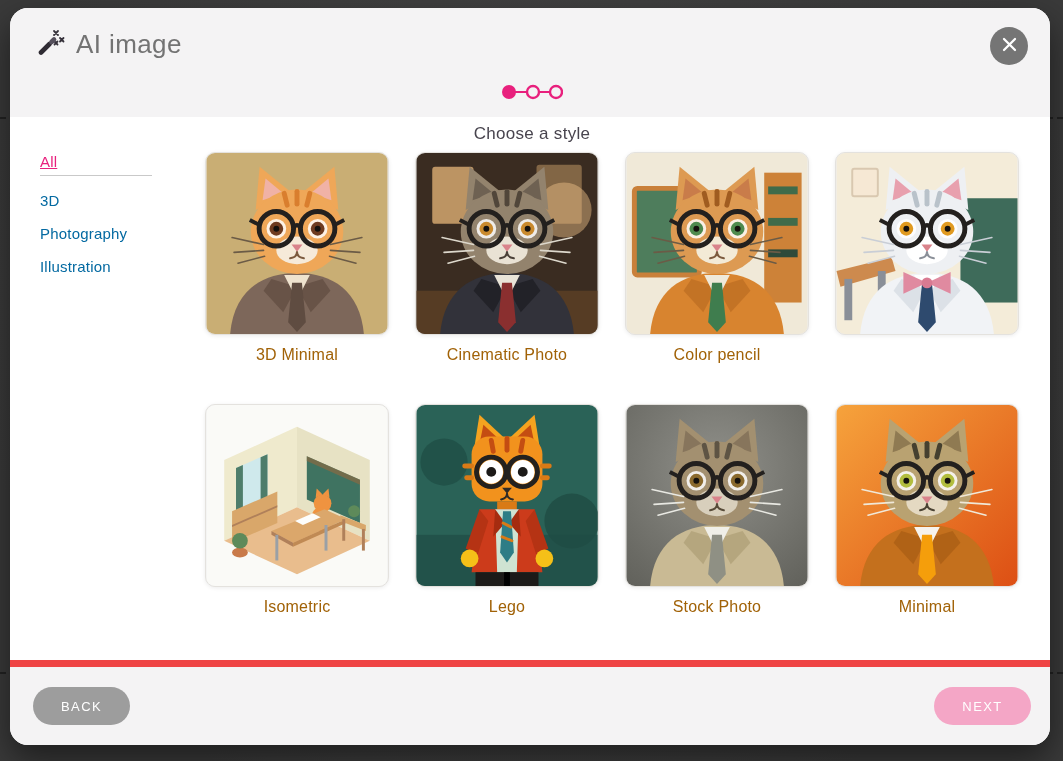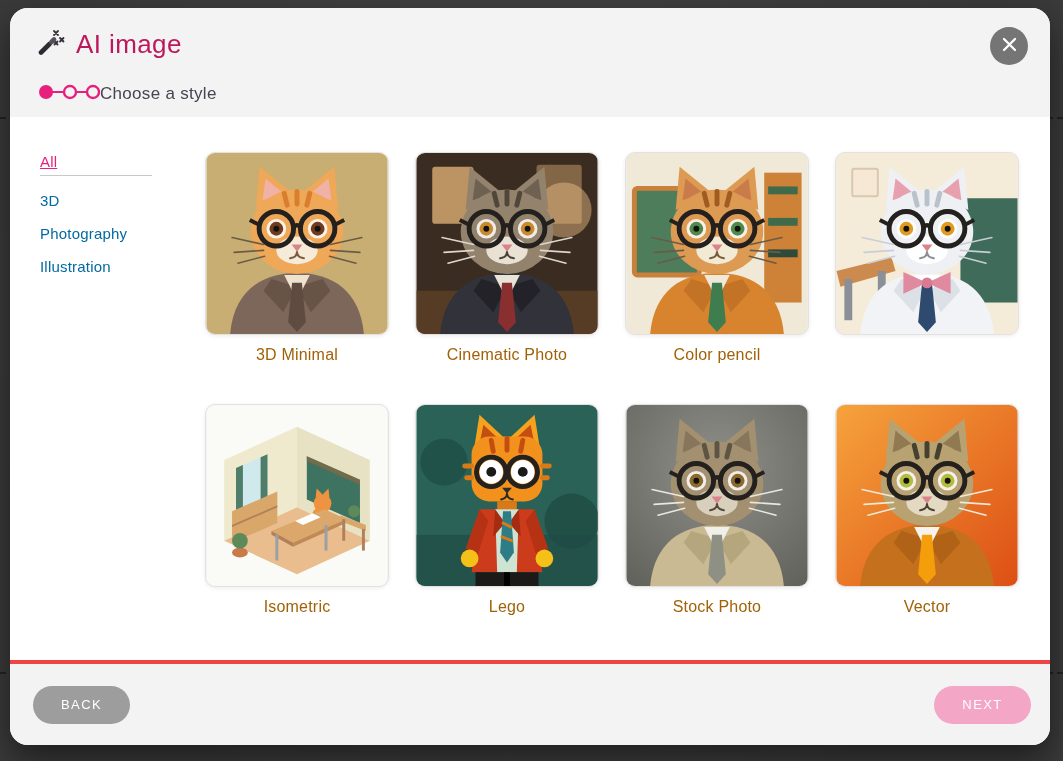--- a/index.html
+++ b/index.html
@@ -14,22 +14,22 @@
   .bg-mark.m1 { top:117px; } .bg-mark.m2 { top:672px; }
 
   
   .modal { position:absolute; left:10px; top:8px; width:1040px; height:737px;
     border-radius:18px; overflow:hidden; display:flex; flex-direction:column;
     box-shadow:0 14px 34px rgba(0,0,0,.5); background:#fff; z-index:2; }
 
   .modal-header { position:relative; height:109px; flex:0 0 auto;
     background:#f4f3f4; padding:20px 24px 0 28px; }
   .title-row { display:flex; align-items:center; gap:10px; }
-  .modal-title { font-size:26px; font-weight:500; color:#be185d; letter-spacing:.4px; }
-  .step-row { display:flex; align-items:center; margin-top:24px; }
+  .modal-title { font-size:26px; font-weight:500; color:#737373; letter-spacing:.4px; }
+  .step-row { display:flex; align-items:center; gap:20px; margin-top:24px;flex-direction:column; }
   .step-label { font-size:17px; font-weight:500; color:#48444e; letter-spacing:.3px; }
   .close-btn { position:absolute; top:19px; right:22px; width:38px; height:38px;
     border-radius:50%; background:#757575; border:none; cursor:pointer;
     display:flex; align-items:center; justify-content:center; }
 
   .modal-body { flex:1 1 auto; background:#fff; display:flex; }
 
   
   .side-nav { width:195px; flex:0 0 auto; padding:36px 0 0 30px; }
   .side-item { display:block; font-size:15px; color:#0369a1; cursor:pointer;
@@ -43,21 +43,21 @@
     align-content:start; }
   .style-card { width:184px; cursor:pointer; }
   .thumb { width:184px; height:183px; border-radius:10px; overflow:hidden;
     border:1px solid #e4e2de; box-shadow:0 1px 4px rgba(0,0,0,.08); background:#eee; }
   .thumb svg { display:block; width:100%; height:100%; }
   .style-caption { display:block; margin-top:11px; text-align:center;
     font-size:16px; color:#a16207; letter-spacing:.2px; }
 
   
   .modal-footer { flex:0 0 auto; height:85px; background:#f4f3f4;
-    border-top:4px solid #ef4444; display:flex; align-items:center;
+    border-top:7px solid #ef4444; display:flex; align-items:center;
     justify-content:space-between; padding:0 19px 0 23px; }
   .pill-btn { min-width:97px; height:38px; border:none; border-radius:19px;
     color:#fff; font-size:13px; letter-spacing:1.4px; font-weight:500;
     font-family:"Liberation Sans",sans-serif; cursor:pointer; padding:0 26px; }
   .back-btn { background:var(--color-back_button,#9d9d9d); }
   .next-btn { background:var(--color-next_button,#F4A6C6); }
 
   .steps-svg .dot-line { stroke:var(--color-accent,#E8207D); }
 </style>
 </head>
@@ -335,21 +335,21 @@
             <defs>
               <linearGradient id="g8" x1="0" y1="0" x2="1" y2="1">
                 <stop offset="0" stop-color="#f6a33c"></stop>
                   <stop offset="1" stop-color="#dd4f14"></stop>
               </linearGradient>
             </defs>
             <rect width="184" height="184" fill="url(#g8)"></rect>
             <use href="#catp"></use>
           </svg>
         </div>
-        <figcaption class="style-caption">Vector</figcaption>
+        <figcaption class="style-caption">Minimal</figcaption>
       </figure>
 
     </div>
   </div>
 
   <div class="modal-footer">
     <button class="pill-btn back-btn">BACK</button>
     <button class="pill-btn next-btn">NEXT</button>
   </div>
 

